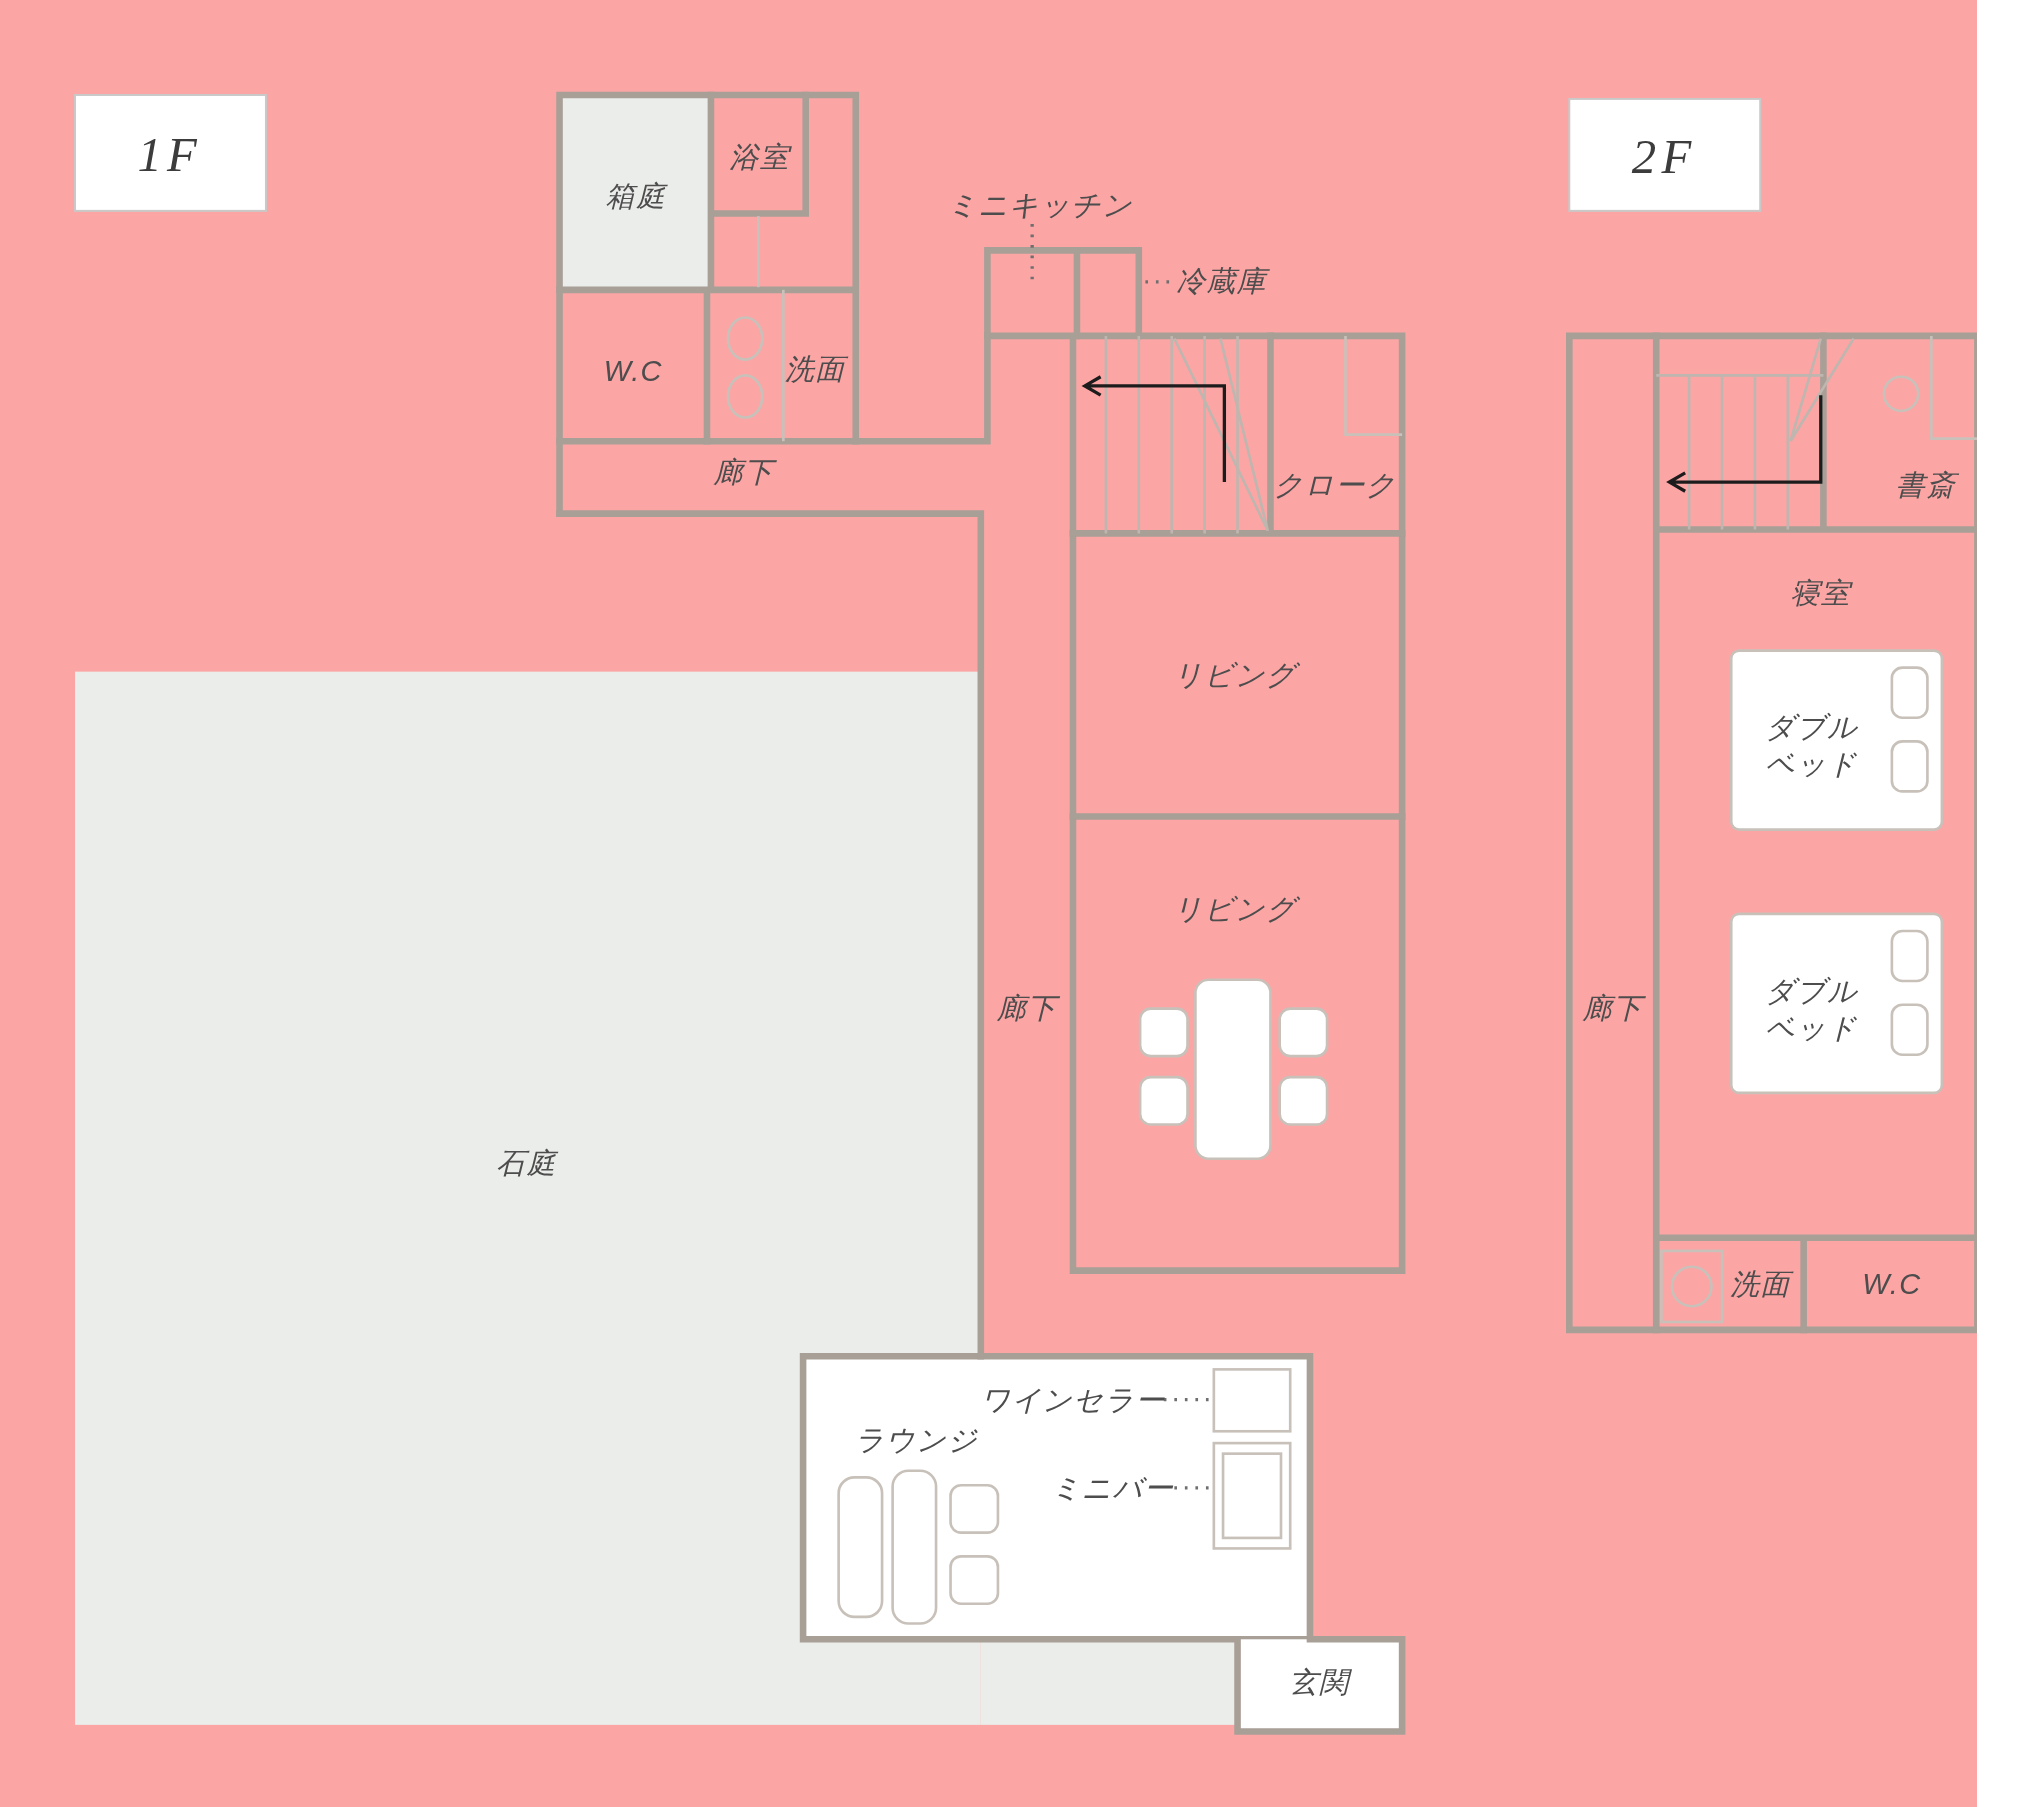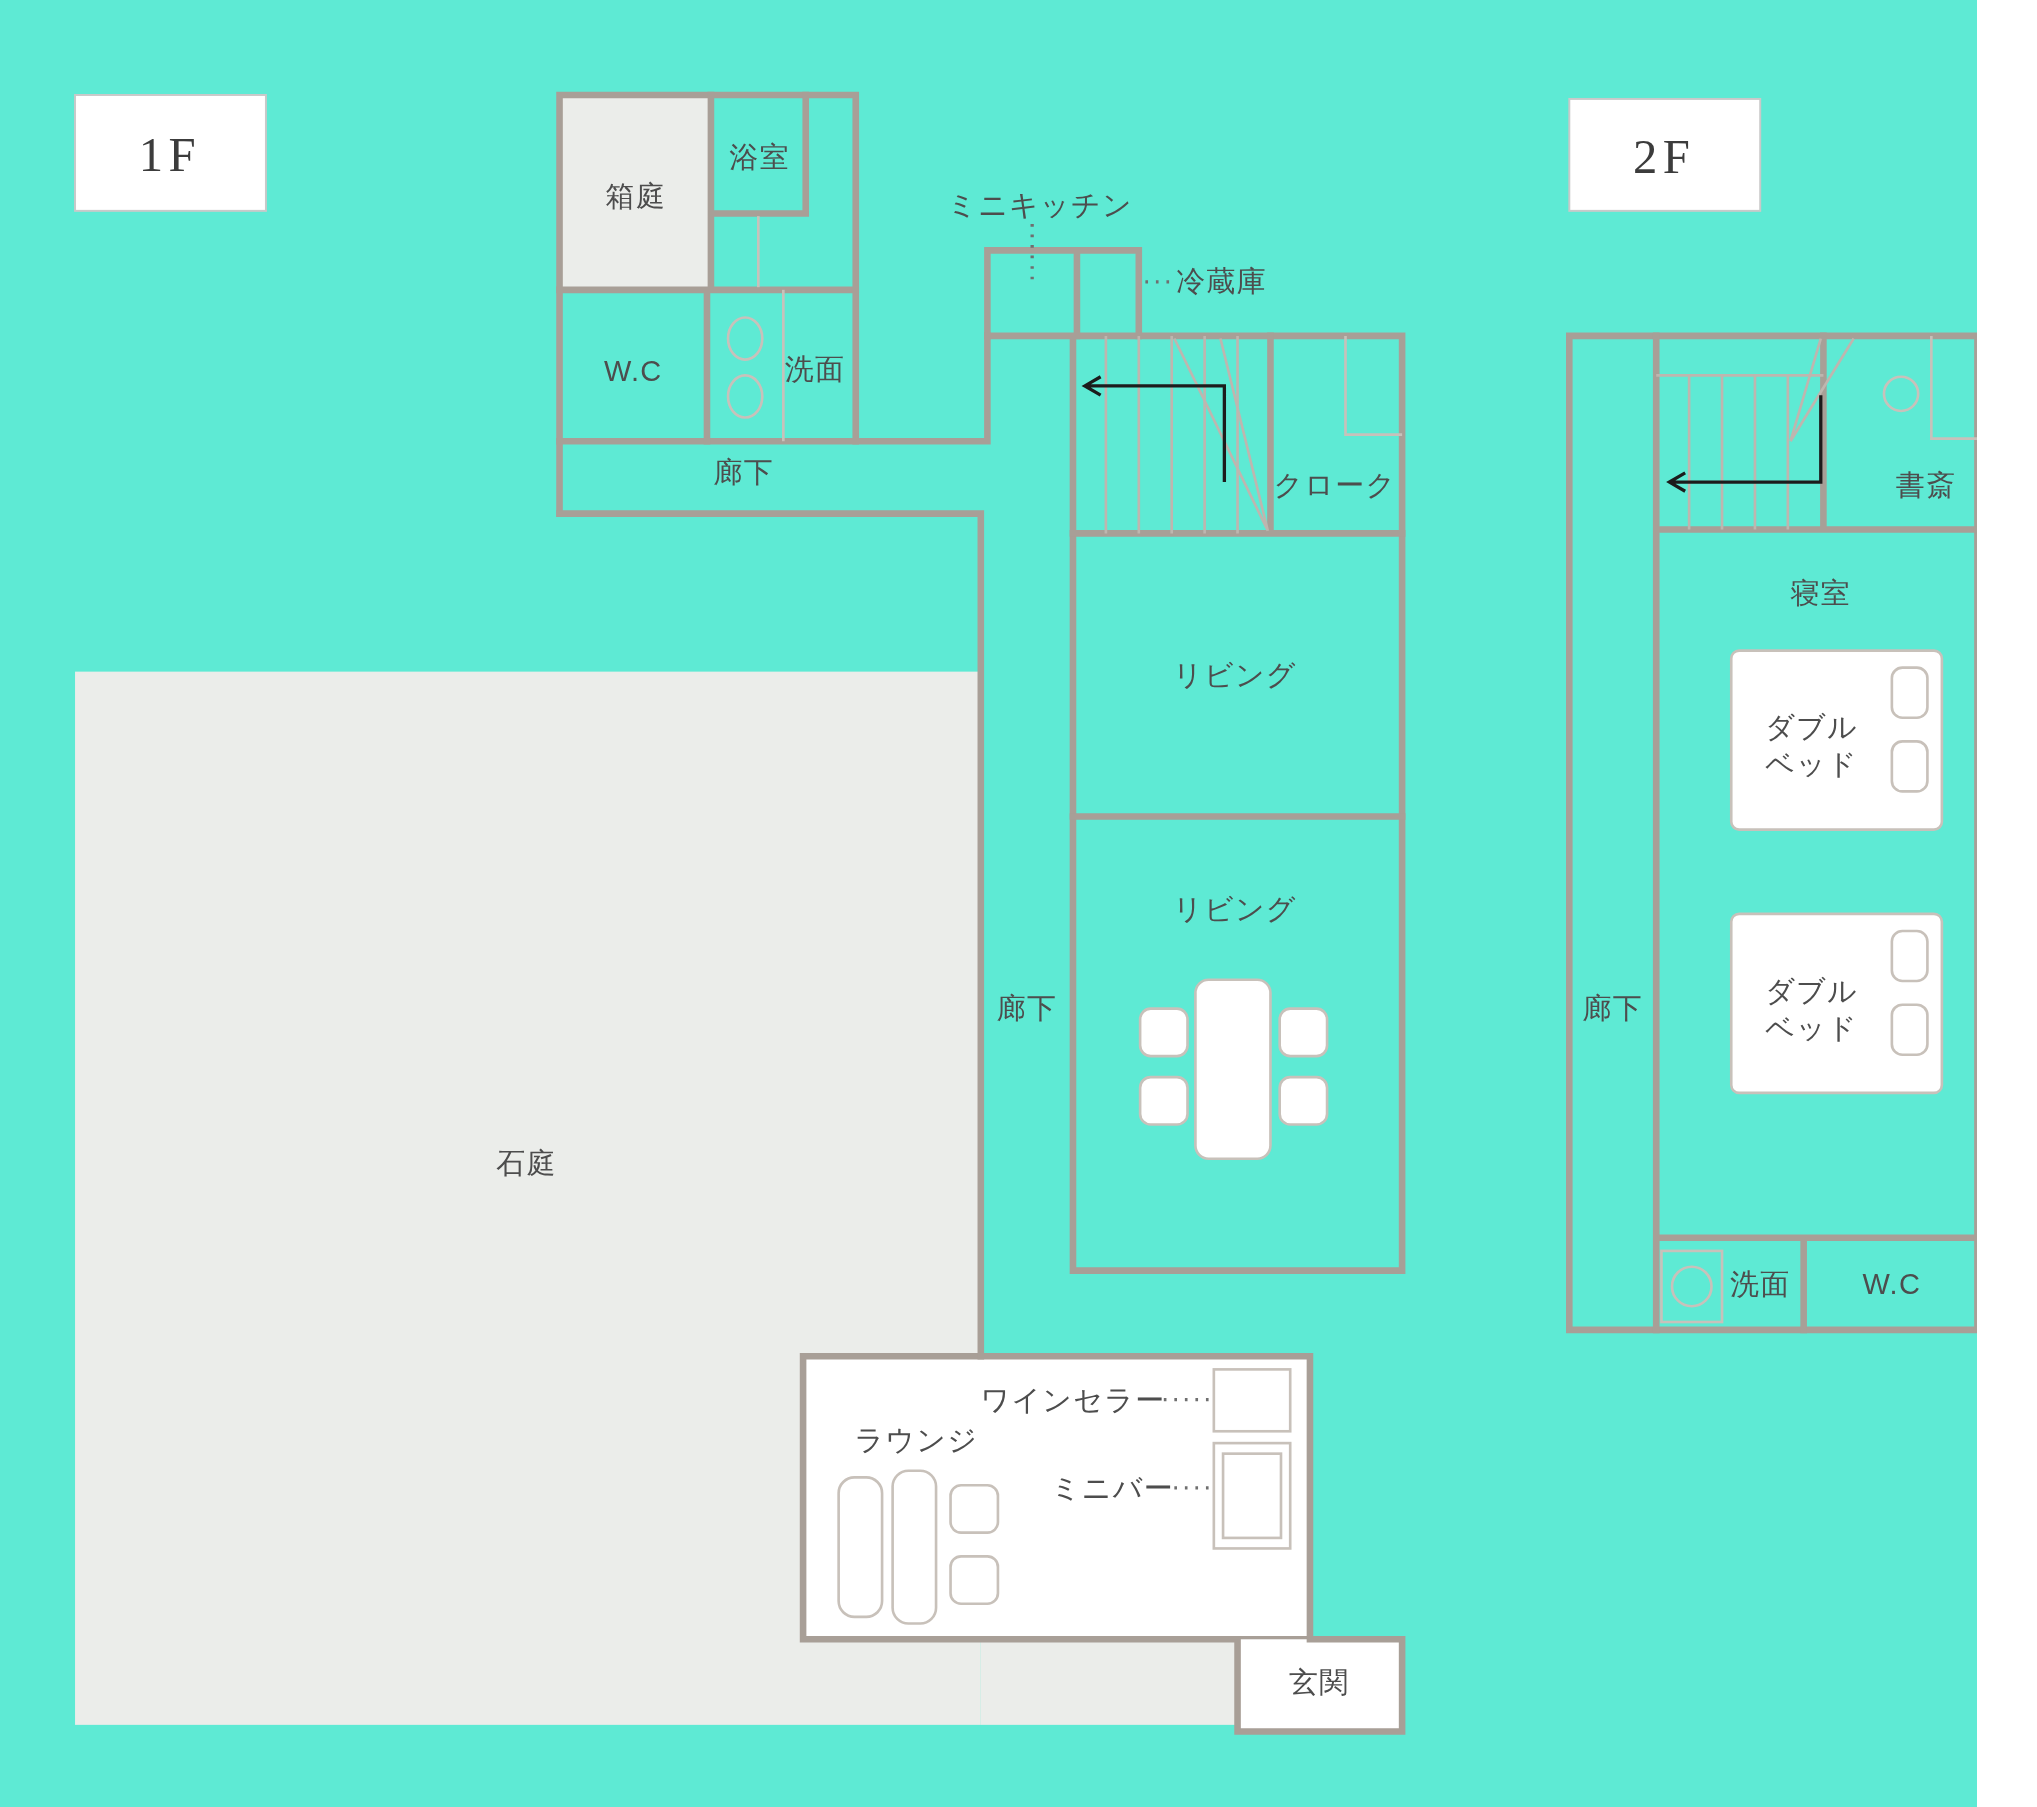--- a/index.html
+++ b/index.html
@@ -4,21 +4,21 @@
 <style>
   :root{
     --wall:#a89f97;
     --area-fill:#ebedea;
     --thin-line:#c8c1ba;
     --tread:#beb6af;
     --text:#4d4d4d;
     --arrow:#1c1c1c;
   }
   html,body{margin:0;padding:0;background:#ffffff;}
-  .canvas{position:relative;width:1977px;height:1808px;background:#5eead4;overflow:hidden;}
+  .canvas{position:relative;width:1977px;height:1808px;background:#fca5a5;overflow:hidden;font-style:italic;}
   svg{display:block;}
   .area{fill:var(--area-fill);stroke:none;}
   .wall{stroke:var(--wall);stroke-width:5;fill:none;stroke-linecap:square;}
   .wallfill{stroke:var(--wall);stroke-width:5;fill:#ffffff;stroke-linecap:square;}
   .thin{stroke:var(--thin-line);stroke-width:2;fill:none;}
   .thinfill{stroke:var(--thin-line);stroke-width:2;fill:#ffffff;}
   .tread{stroke:var(--tread);stroke-width:2;fill:none;}
   .arrow{stroke:var(--arrow);stroke-width:2.5;fill:none;}
   .leader{stroke:#6f6f6f;stroke-width:2.5;fill:none;stroke-dasharray:2 6;}
   .tagbox{fill:#ffffff;stroke:#c9c9c9;stroke-width:1.5;}

